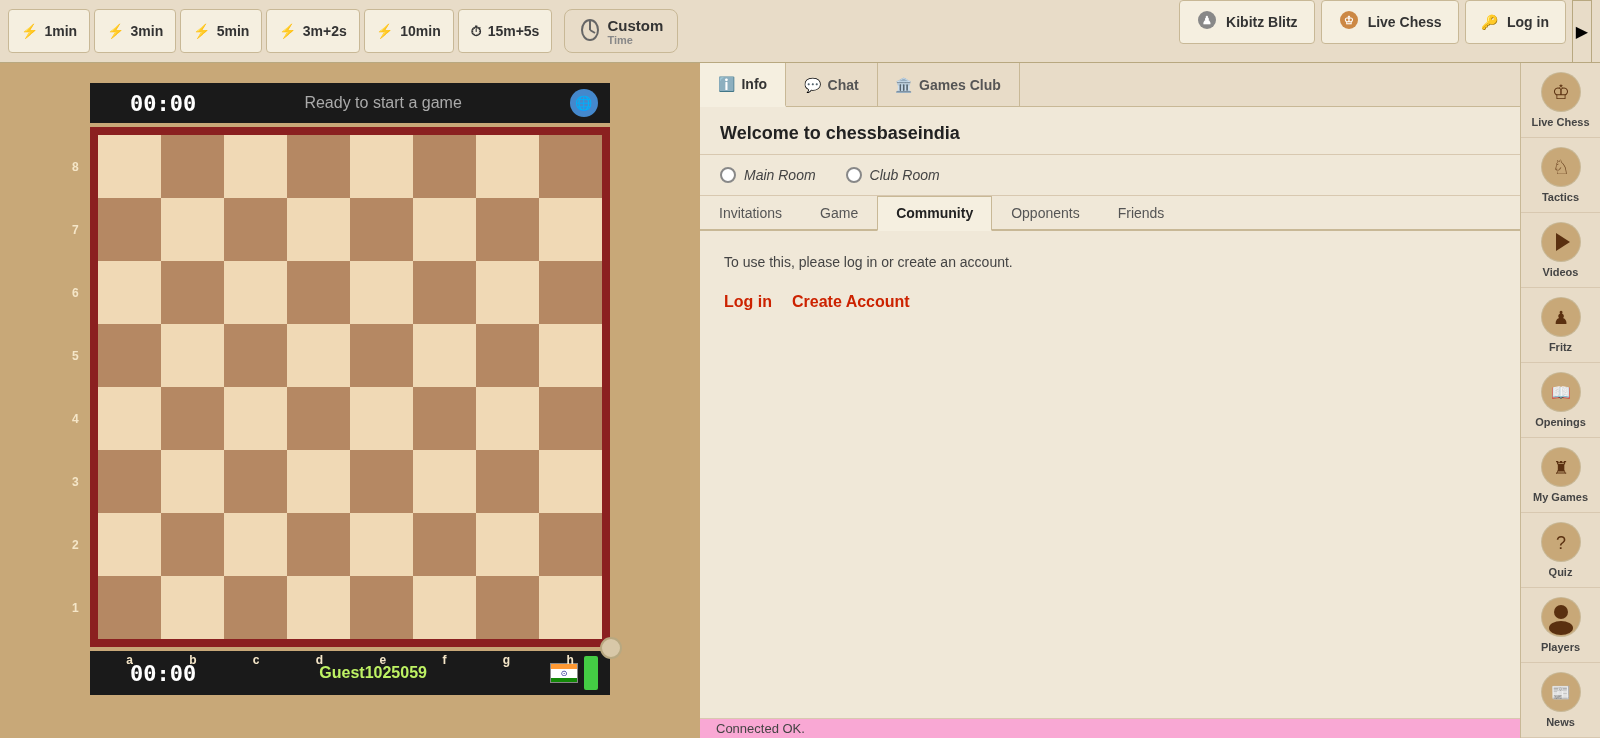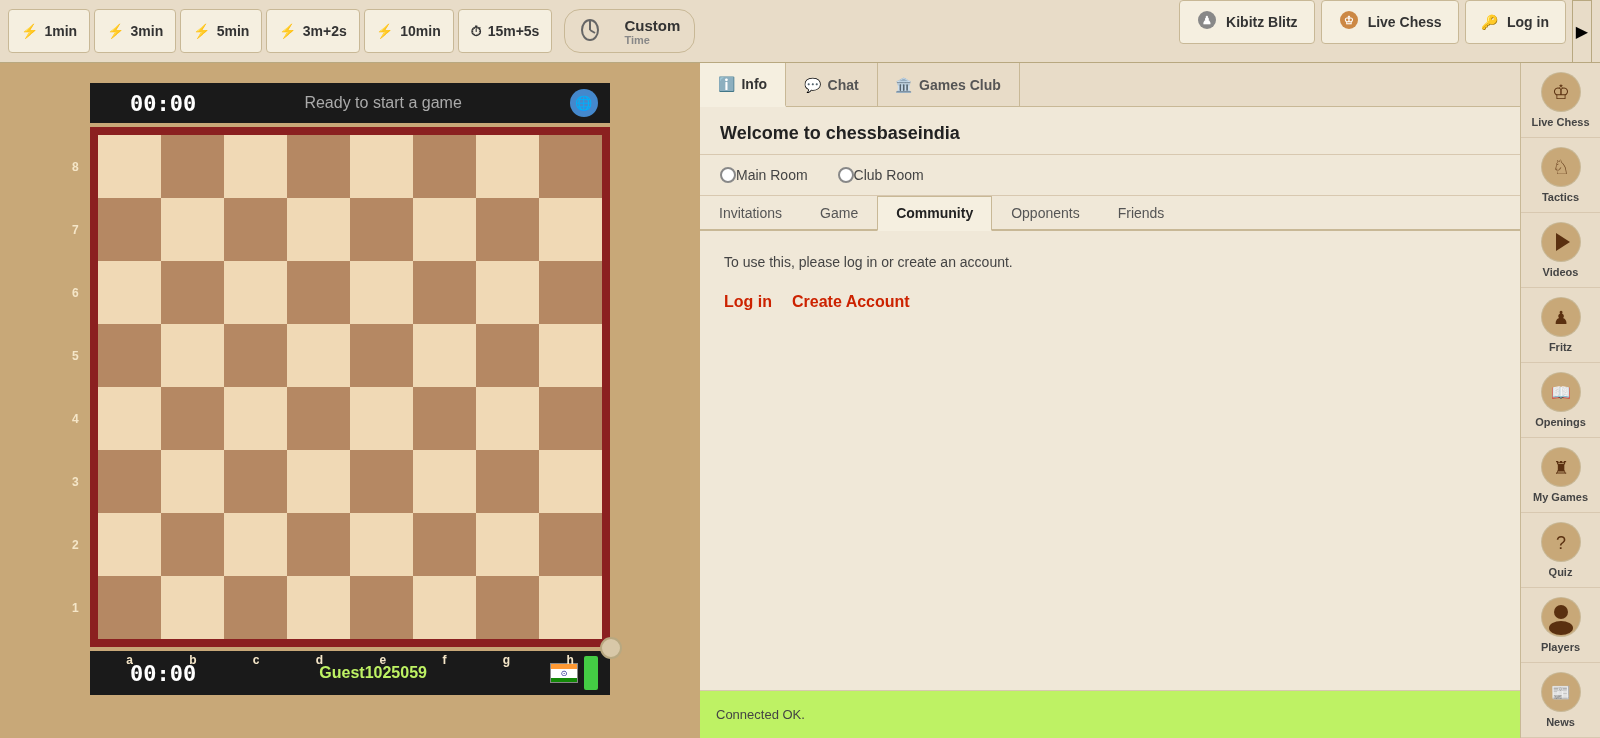--- a/index.html
+++ b/index.html
@@ -25,24 +25,24 @@
       padding: 6px 12px;
       cursor: pointer;
       font-size: 14px;
       font-weight: bold;
       color: #333;
       height: 44px;
     }
     .custom-btn {
       display: flex;
       align-items: center;
-      gap: 23px;
+      gap: 6px;
       background: #e8dcc8;
       border: 1px solid #c8b896;
-      border-radius: 16px;
+      border-radius: 8px;
       padding: 6px 14px;
       cursor: pointer;
       font-size: 15px;
       font-weight: bold;
       color: #333;
       height: 44px;
       margin-left: 8px;
     }
     .kibitz-btn, .livechess-btn, .login-btn {
       display: flex;
@@ -257,23 +257,25 @@
     #room-selector {
       display: flex;
       gap: 30px;
       padding: 12px 20px;
       border-bottom: 1px solid #d8c8b0;
       align-items: center;
     }
     .room-option {
       display: flex;
       align-items: center;
+      gap: 8px;
       font-size: 14px;
       color: #444;
       cursor: pointer;
+      font-style: italic;
     }
     .radio-circle {
       width: 16px;
       height: 16px;
       border: 2px solid #888;
       border-radius: 50%;
       background: white;
     }
 
     
@@ -324,26 +326,26 @@
     .community-link {
       color: #cc2200;
       font-size: 16px;
       font-weight: bold;
       cursor: pointer;
       text-decoration: none;
     }
 
     
     #status-bar {
-      background: #bef264;
+      background: #f9a8d4;
       border-top: 1px solid #d8c8b0;
       padding: 8px 16px;
       font-size: 13px;
       color: #444;
-      height: 48px;
+      height: 20px;
       display: flex;
       align-items: center;
     }
 
     
     #far-right-sidebar {
       width: 80px;
       background: #e8dcc8;
       border-left: 1px solid #c8b896;
       display: flex;

